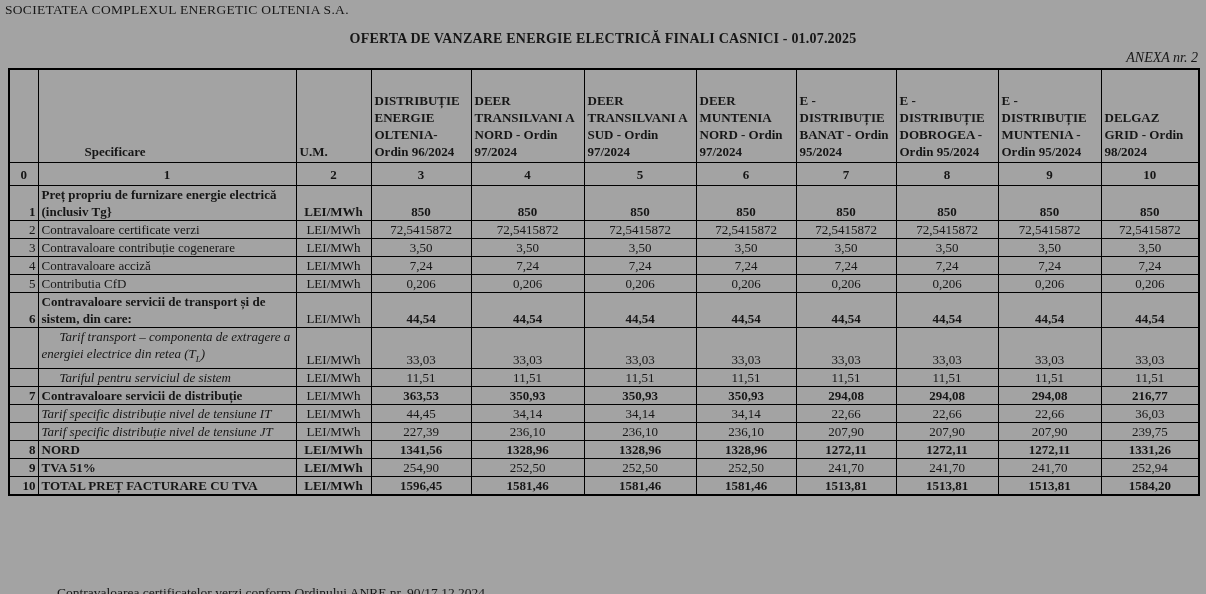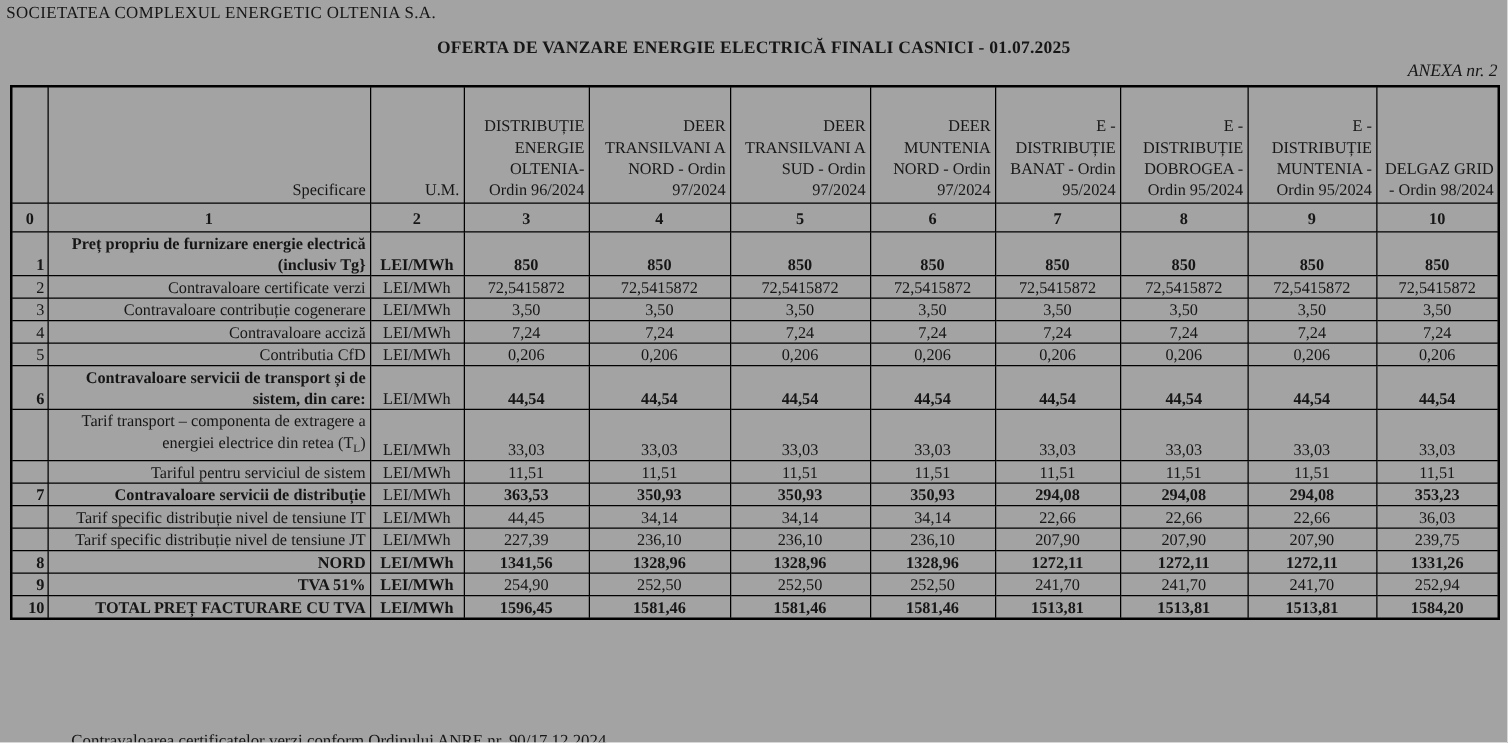--- a/index.html
+++ b/index.html
@@ -20,30 +20,30 @@
     border-collapse:collapse;border:2px solid #000;
     font-size:13px;
   }
   .tariff th,.tariff td{
     border:1px solid #000;
     padding:0 3px;
     vertical-align:bottom;
     overflow:hidden;
     line-height:17px;
   }
-  .tariff thead tr.names th{height:90px;text-align:right;font-weight:normal;padding-bottom:2px;}
+  .tariff thead tr.names th{height:90px;text-align:left;font-weight:bold;padding-bottom:2px;}
   .tariff thead th.spec{text-align:center;font-weight:normal;padding-left:46px;}
   .tariff thead th.um{text-align:center;font-weight:bold;}
   .tariff tr.idx td{height:22px;text-align:center;font-weight:bold;vertical-align:middle;}
   .tariff tbody td{height:17px;}
   .tariff td.num{text-align:right;padding-right:2px;}
-  .tariff td.lab{text-align:right;}
+  .tariff td.lab{text-align:left;}
   .tariff td.umc,.tariff td.val{text-align:center;}
   .b{font-weight:bold;}
-  .i{}
+  .i{font-style:italic;}
   .indent{text-indent:18px;}
   .tariff sub{font-size:9px;}
   .footnote{position:absolute;top:585px;left:57px;font-size:13.5px;white-space:nowrap;}
 </style>
 </head>
 <body>
 
 <div class="page">
   <div class="company">SOCIETATEA COMPLEXUL ENERGETIC OLTENIA S.A.</div>
   <div class="title">OFERTA DE VANZARE ENERGIE ELECTRICĂ FINALI CASNICI - 01.07.2025</div>
@@ -200,21 +200,21 @@
           <td class="num b">7</td>
           <td class="lab b">Contravaloare servicii de distribuție</td>
           <td class="umc">LEI/MWh</td>
           <td class="val b">363,53</td>
           <td class="val b">350,93</td>
           <td class="val b">350,93</td>
           <td class="val b">350,93</td>
           <td class="val b">294,08</td>
           <td class="val b">294,08</td>
           <td class="val b">294,08</td>
-          <td class="val b">353,23</td>
+          <td class="val b">216,77</td>
         </tr>
         <tr>
           <td class="num"></td>
           <td class="lab i">Tarif specific distribuție nivel de tensiune IT</td>
           <td class="umc">LEI/MWh</td>
           <td class="val">44,45</td>
           <td class="val">34,14</td>
           <td class="val">34,14</td>
           <td class="val">34,14</td>
           <td class="val">22,66</td>

